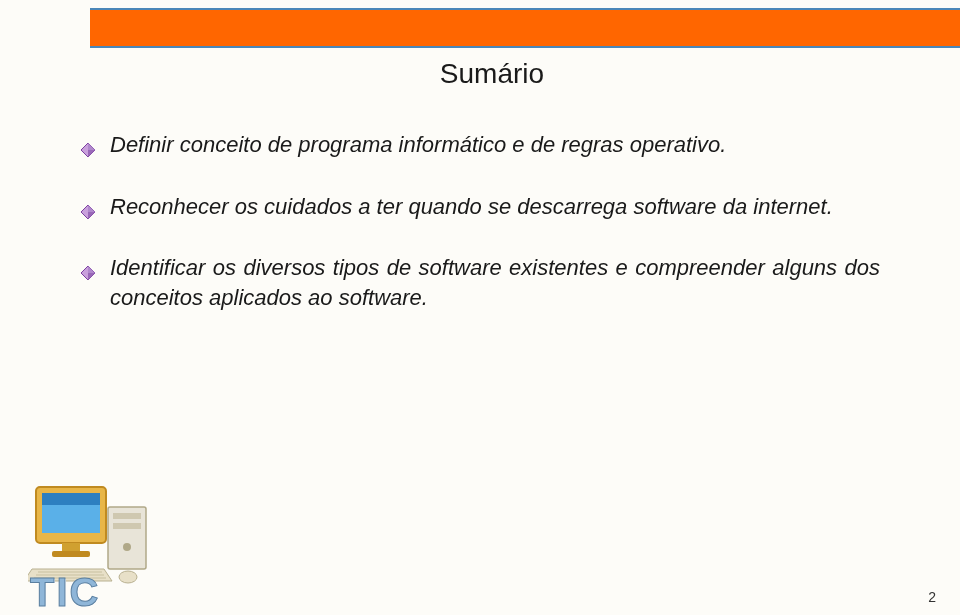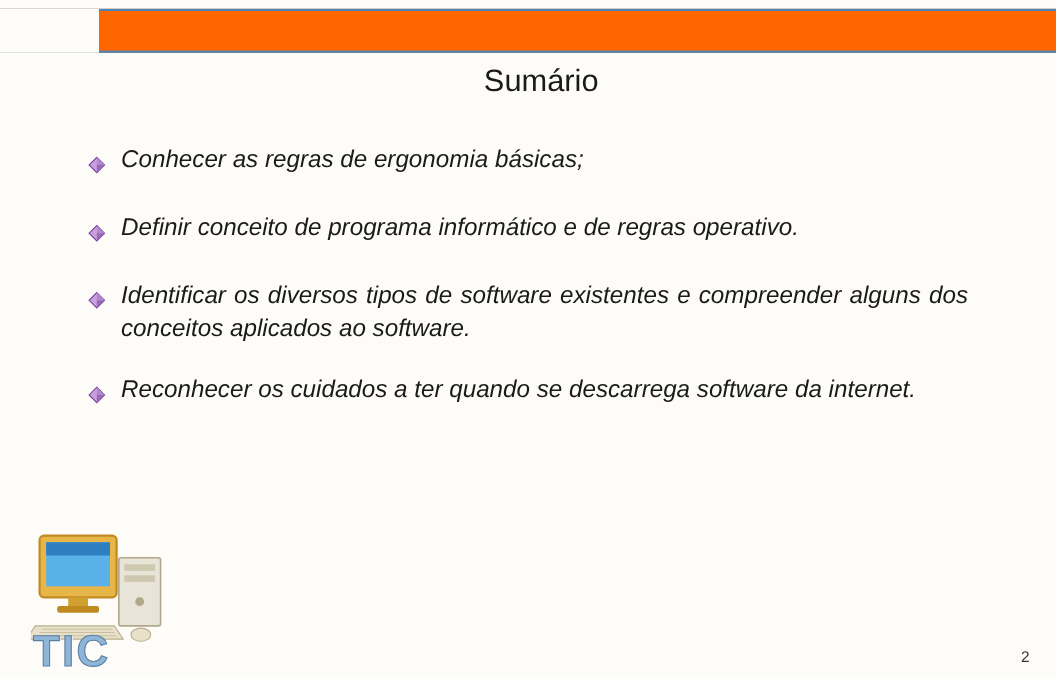--- a/index.html
+++ b/index.html
@@ -98,62 +98,52 @@
 </head>
 <body>
 
 <div class="header-bar"></div>
 <div class="header-left"></div>
 
 <h1 class="page-title">Sumário</h1>
 
 <div class="bullet-list">
 
-  <div class="bullet-item">
-    <span class="bullet-icon">
-      <svg width="16" height="16" viewBox="0 0 16 16">
-        <polygon points="8,1 15,8 8,15 1,8" fill="#c9a0dc" stroke="#7b3fa0" stroke-width="1"></polygon>
-        <polygon points="8,1 15,8 8,8" fill="#b088cc"></polygon>
-        <polygon points="8,8 15,8 8,15" fill="#9968b8"></polygon>
-      </svg>
-    </span>
-    <span class="bullet-text">Conhecer as regras de ergonomia básicas;</span>
-  </div>
 
   <div class="bullet-item">
     <span class="bullet-icon">
       <svg width="16" height="16" viewBox="0 0 16 16">
         <polygon points="8,1 15,8 8,15 1,8" fill="#c9a0dc" stroke="#7b3fa0" stroke-width="1"></polygon>
         <polygon points="8,1 15,8 8,8" fill="#b088cc"></polygon>
         <polygon points="8,8 15,8 8,15" fill="#9968b8"></polygon>
       </svg>
     </span>
     <span class="bullet-text">Definir conceito de programa informático e de regras operativo.</span>
   </div>
 
   <div class="bullet-item justify">
     <span class="bullet-icon">
       <svg width="16" height="16" viewBox="0 0 16 16">
         <polygon points="8,1 15,8 8,15 1,8" fill="#c9a0dc" stroke="#7b3fa0" stroke-width="1"></polygon>
         <polygon points="8,1 15,8 8,8" fill="#b088cc"></polygon>
         <polygon points="8,8 15,8 8,15" fill="#9968b8"></polygon>
       </svg>
     </span>
-    <span class="bullet-text">Identificar os diversos tipos de software existentes e compreender alguns dos conceitos aplicados ao software.</span>
+    <span class="bullet-text">Reconhecer os cuidados a ter quando se descarrega software da internet.</span>
   </div>
 
   <div class="bullet-item justify">
     <span class="bullet-icon">
       <svg width="16" height="16" viewBox="0 0 16 16">
         <polygon points="8,1 15,8 8,15 1,8" fill="#c9a0dc" stroke="#7b3fa0" stroke-width="1"></polygon>
         <polygon points="8,1 15,8 8,8" fill="#b088cc"></polygon>
         <polygon points="8,8 15,8 8,15" fill="#9968b8"></polygon>
       </svg>
     </span>
-    <span class="bullet-text">Reconhecer os cuidados a ter quando se descarrega software da internet.</span>
+    <span class="bullet-text">Identificar os diversos tipos de software existentes e compreender alguns dos conceitos aplicados ao software.</span>
   </div>
 
 </div>
 
 <div class="computer-illustration">
   <svg width="130" height="110" viewBox="0 0 130 110">
 
     <rect x="80" y="30" width="38" height="62" rx="2" fill="#e8e4d8" stroke="#b0a888" stroke-width="1.5"></rect>
     <rect x="85" y="36" width="28" height="6" fill="#cfc8b0"></rect>
     <rect x="85" y="46" width="28" height="6" fill="#cfc8b0"></rect>

